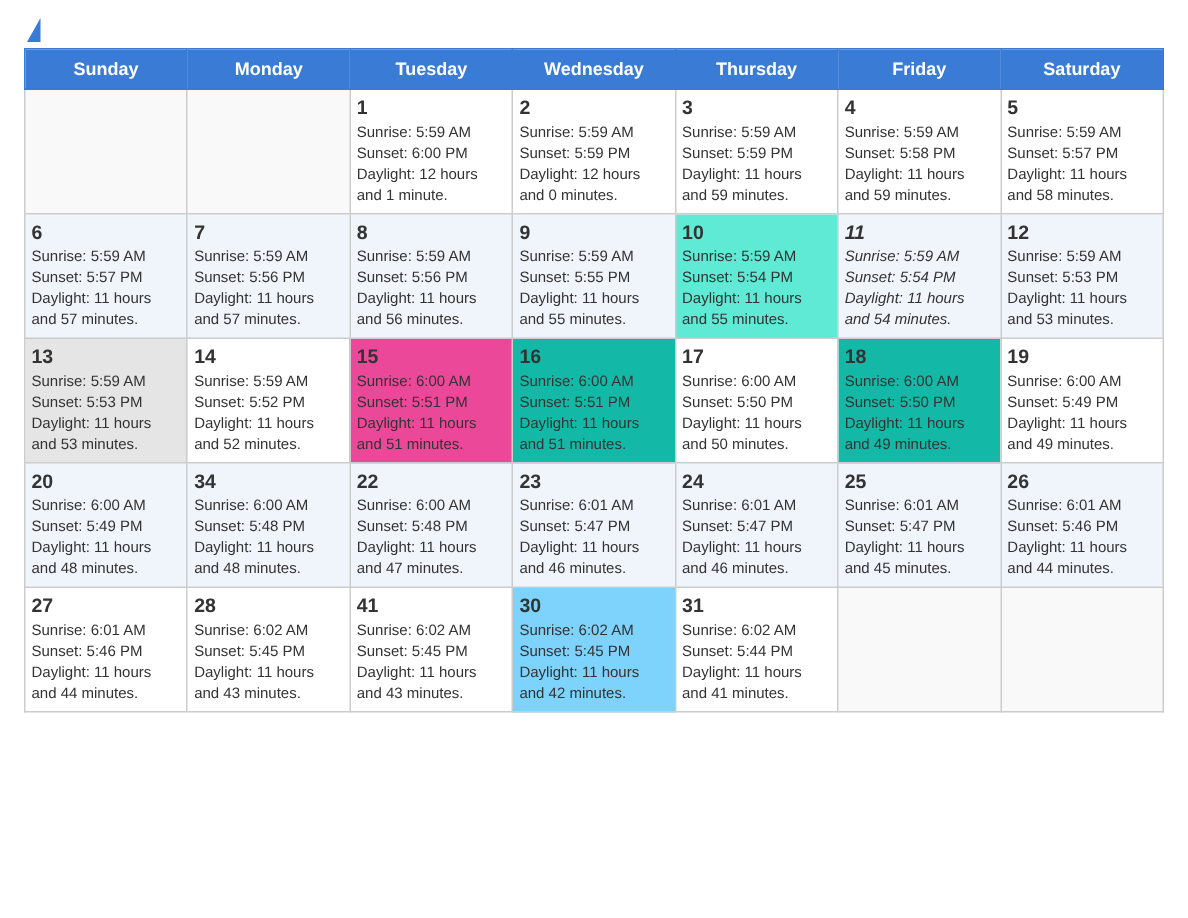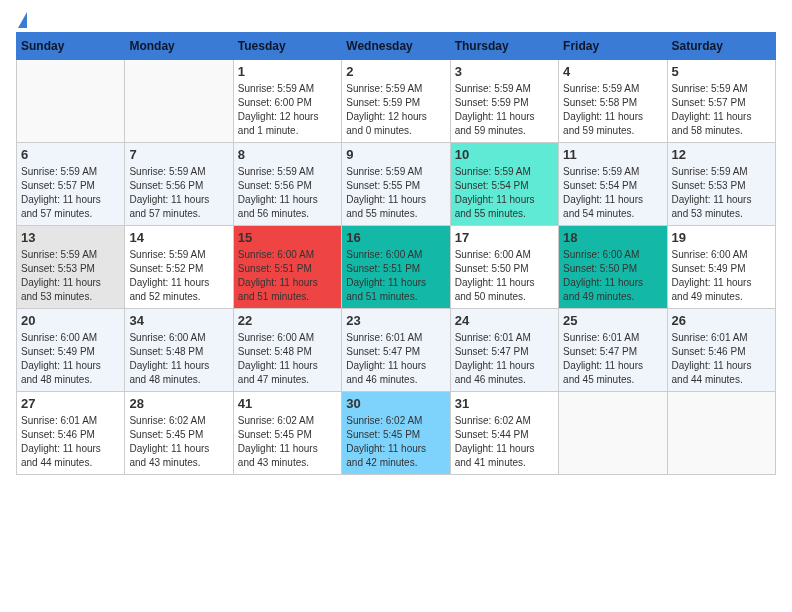--- a/index.html
+++ b/index.html
@@ -33,23 +33,23 @@
       font-size: 16px;
       color: #555;
     }
     .calendar {
       width: 100%;
       border-collapse: collapse;
       font-size: 11px;
     }
     .calendar th {
       background-color: #3a7bd5;
-      color: #0f172a;
+      color: #ffffff;
       padding: 6px 4px;
-      text-align: left;
+      text-align: center;
       font-weight: bold;
       font-size: 12px;
       border: 1px solid #3a7bd5;
     }
     .calendar td {
       border: 1px solid #ccc;
       vertical-align: top;
       padding: 4px;
       width: calc(100% / 7);
       min-height: 80px;
@@ -174,21 +174,21 @@
 Daylight: 11 hours
 and 55 minutes.</div>
         </td>
         <td style="background-color: #5eead4;">
           <span class="day-number">10</span>
           <div class="day-info" style="white-space: pre-line;">Sunrise: 5:59 AM
 Sunset: 5:54 PM
 Daylight: 11 hours
 and 55 minutes.</div>
         </td>
-        <td style="background-color: rgb(240, 244, 251);">
+        <td style="background-color: rgb(240, 244, 251); font-style: italic;">
           <span class="day-number">11</span>
           <div class="day-info" style="white-space: pre-line;">Sunrise: 5:59 AM
 Sunset: 5:54 PM
 Daylight: 11 hours
 and 54 minutes.</div>
         </td>
         <td style="background-color: rgb(240, 244, 251);">
           <span class="day-number">12</span>
           <div class="day-info" style="white-space: pre-line;">Sunrise: 5:59 AM
 Sunset: 5:53 PM
@@ -204,21 +204,21 @@
 Daylight: 11 hours
 and 53 minutes.</div>
         </td>
         <td style="background-color: rgb(255, 255, 255);">
           <span class="day-number">14</span>
           <div class="day-info" style="white-space: pre-line;">Sunrise: 5:59 AM
 Sunset: 5:52 PM
 Daylight: 11 hours
 and 52 minutes.</div>
         </td>
-        <td style="background-color: #ef4444;">
+        <td style="background-color: #ec4899;">
           <span class="day-number">15</span>
           <div class="day-info" style="white-space: pre-line;">Sunrise: 6:00 AM
 Sunset: 5:51 PM
 Daylight: 11 hours
 and 51 minutes.</div>
         </td>
         <td style="background-color: #14b8a6;">
           <span class="day-number">16</span>
           <div class="day-info" style="white-space: pre-line;">Sunrise: 6:00 AM
 Sunset: 5:51 PM

